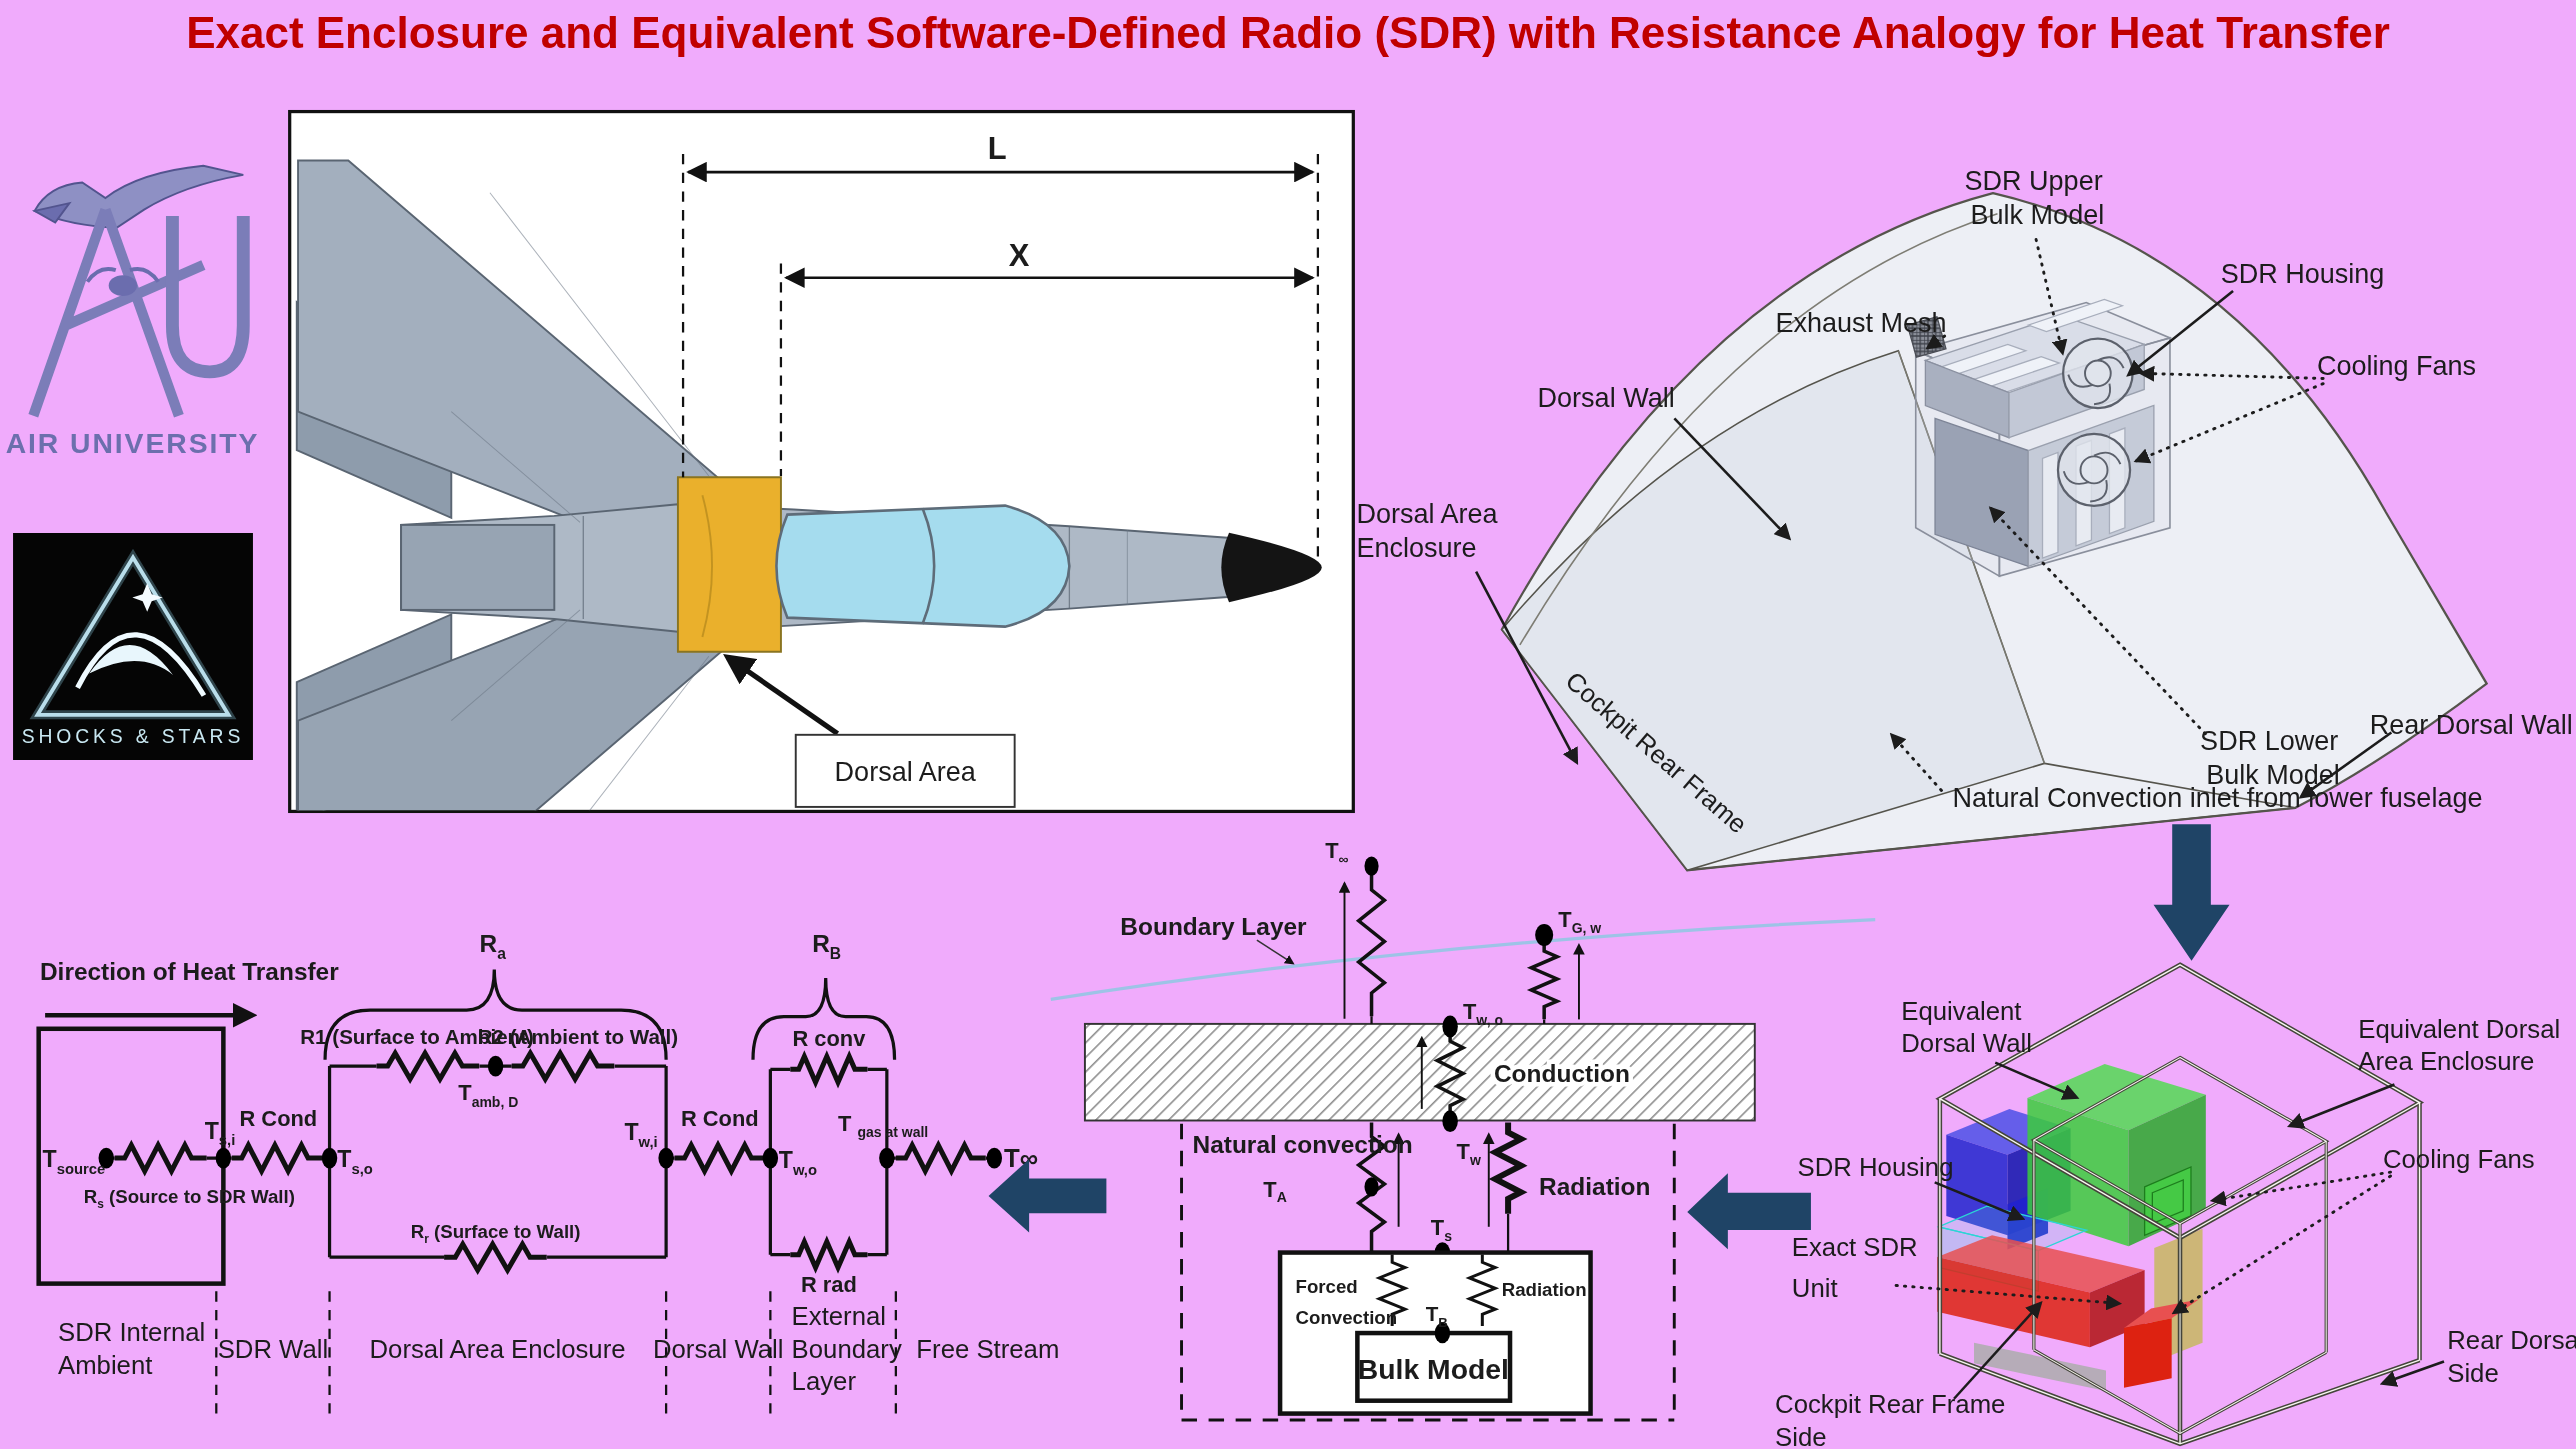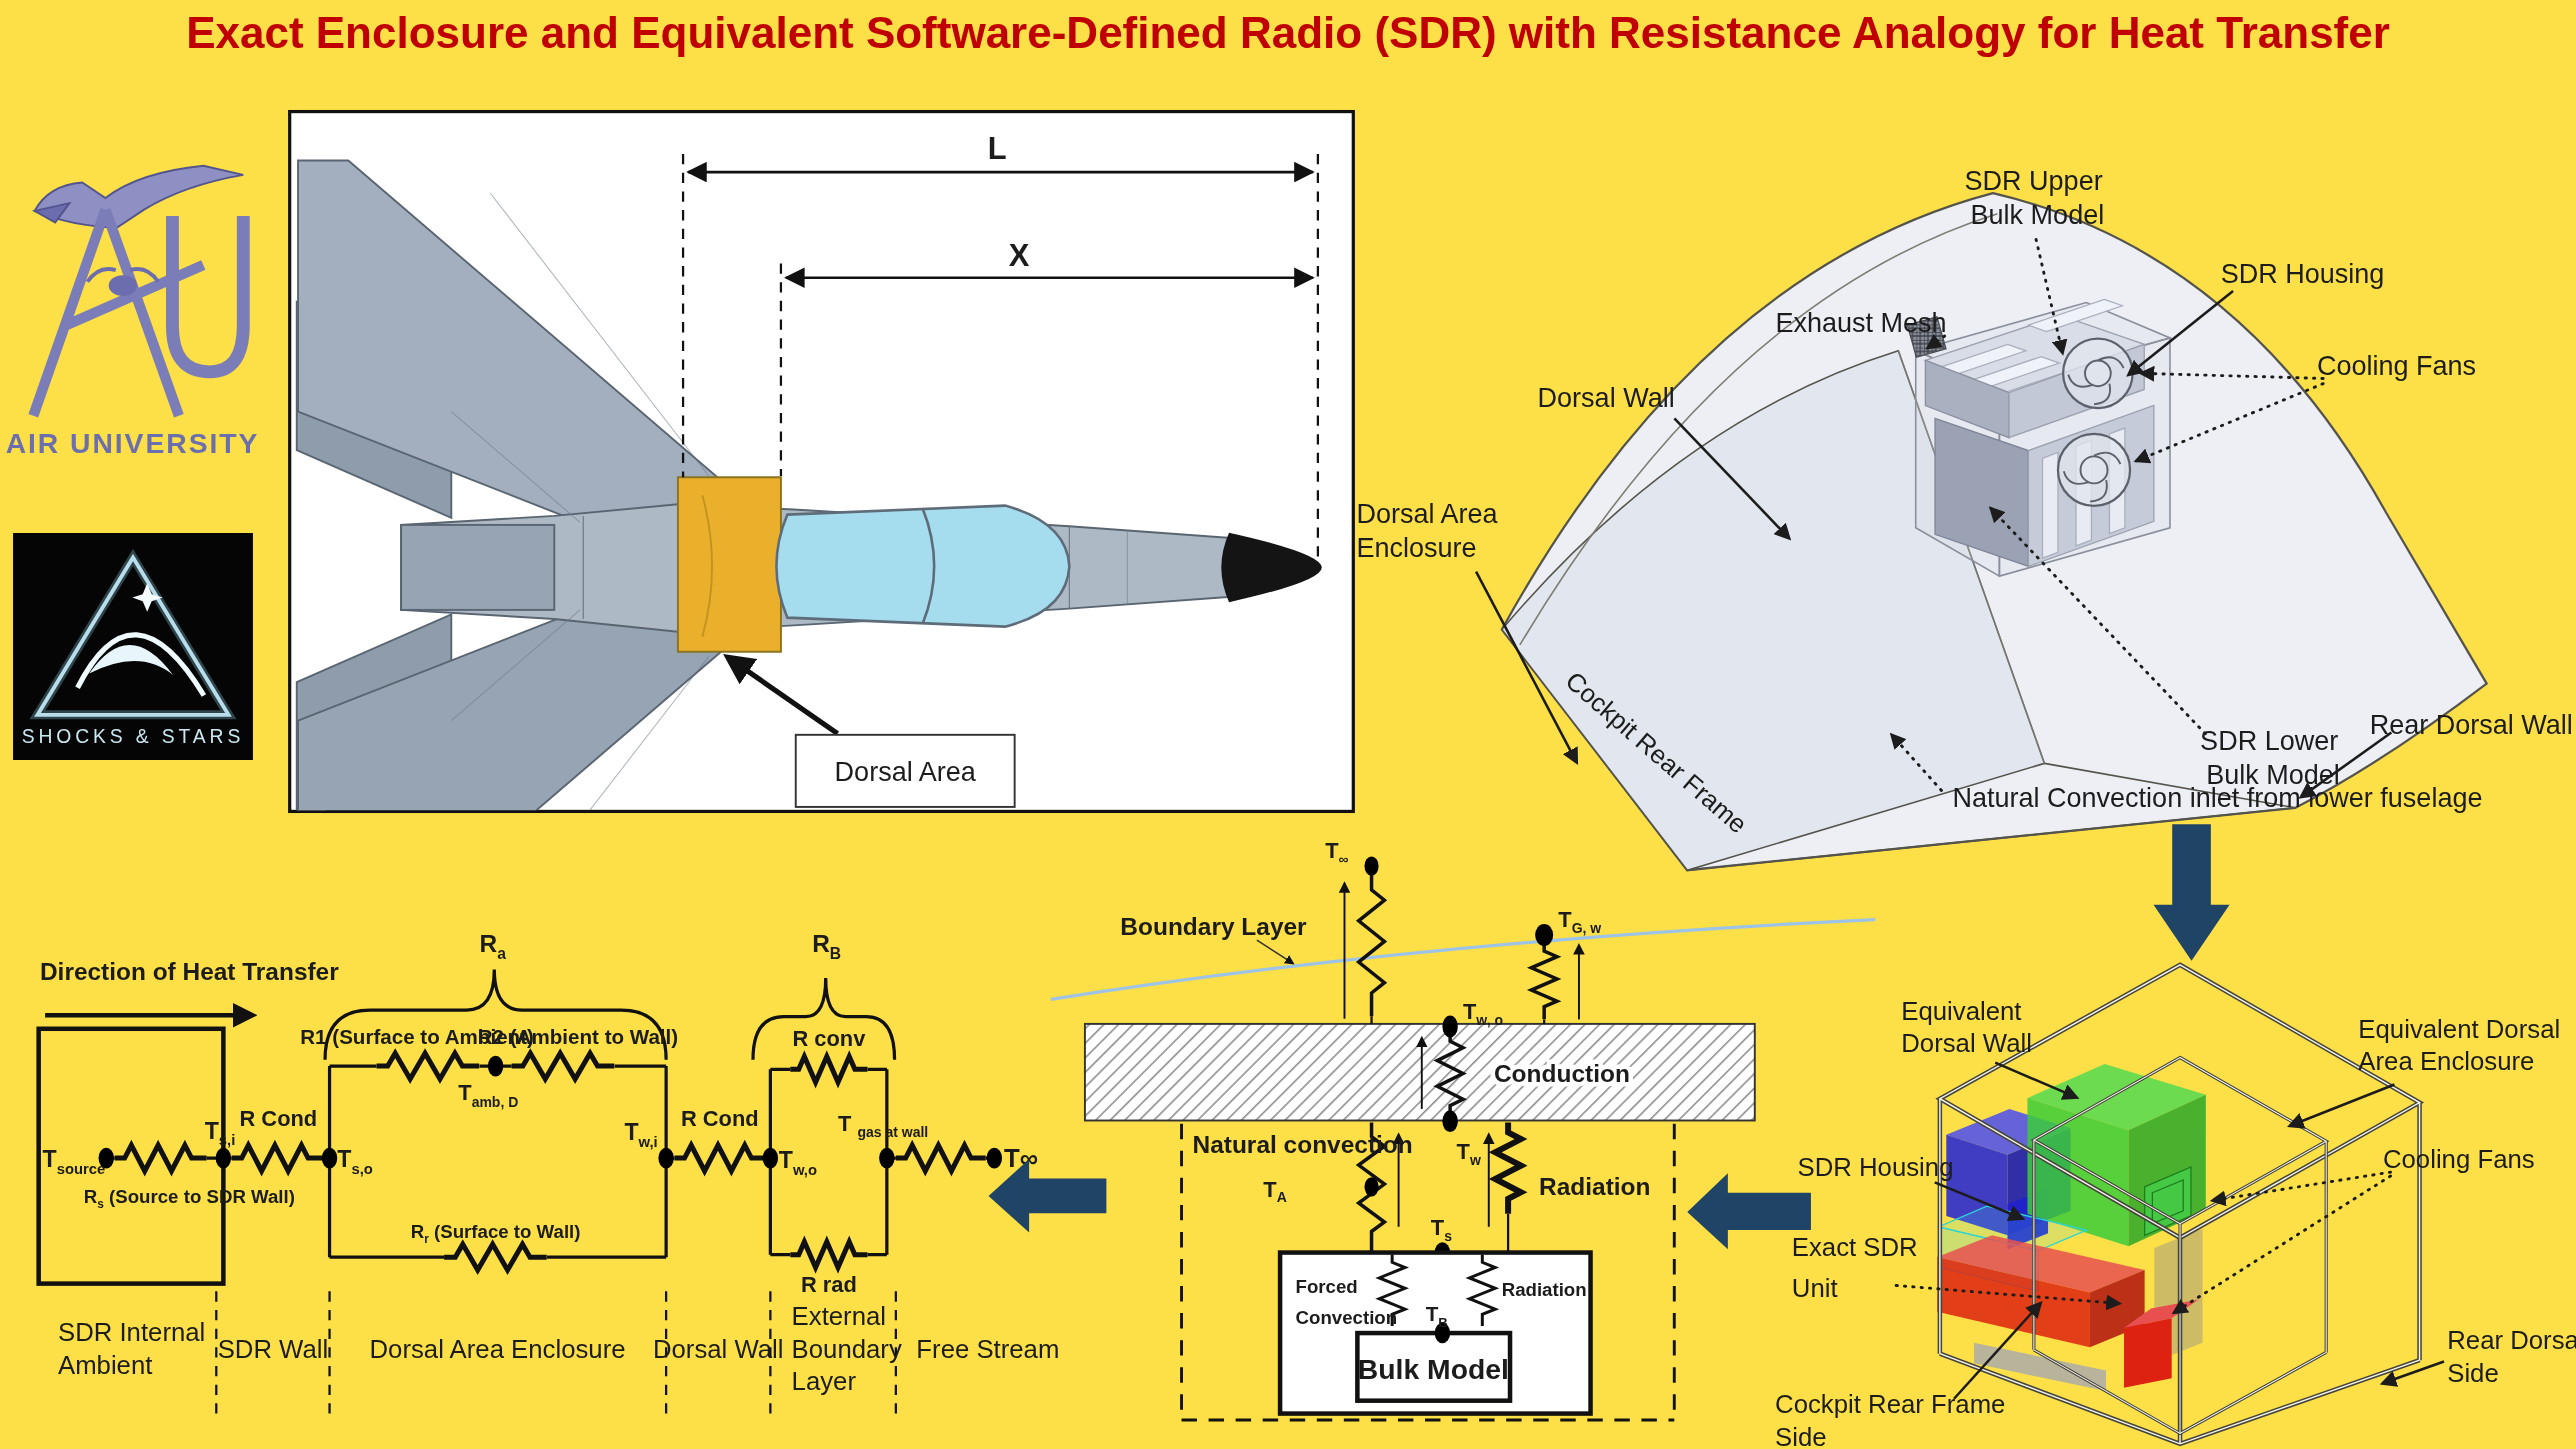--- a/index.html
+++ b/index.html
@@ -1,16 +1,16 @@
 <!DOCTYPE html>
 <html style="font-size:10.3px"><head>
 <meta charset="utf-8">
 <style>
   html,body{margin:0;padding:0;background:#ffffff;}
-  #stage{position:relative;width:2576px;height:1449px;background:#fde047;
+  #stage{position:relative;width:2576px;height:1449px;background:#f0abfc;
          font-family:"Liberation Sans",sans-serif;overflow:hidden;}
   #page-title{position:absolute;left:0;top:7.7px;width:100%;text-align:center;
               font-size:44px;font-weight:bold;color:#C00000;letter-spacing:0px;}
   svg{position:absolute;overflow:visible;}
   text{fill:#1c1c1c;}
   .b{font-weight:bold;}
   .f29{font-size:29px;font-weight:bold;}
   .f32{font-size:32px;font-weight:bold;}
   .f34{font-size:34px;font-weight:bold;}
   .f36{font-size:36px;font-weight:bold;}

